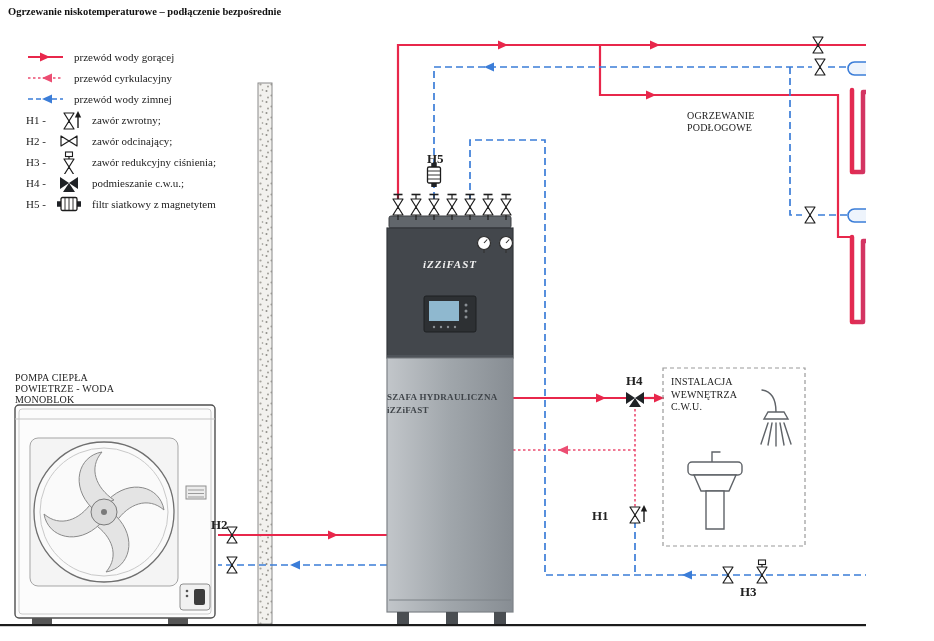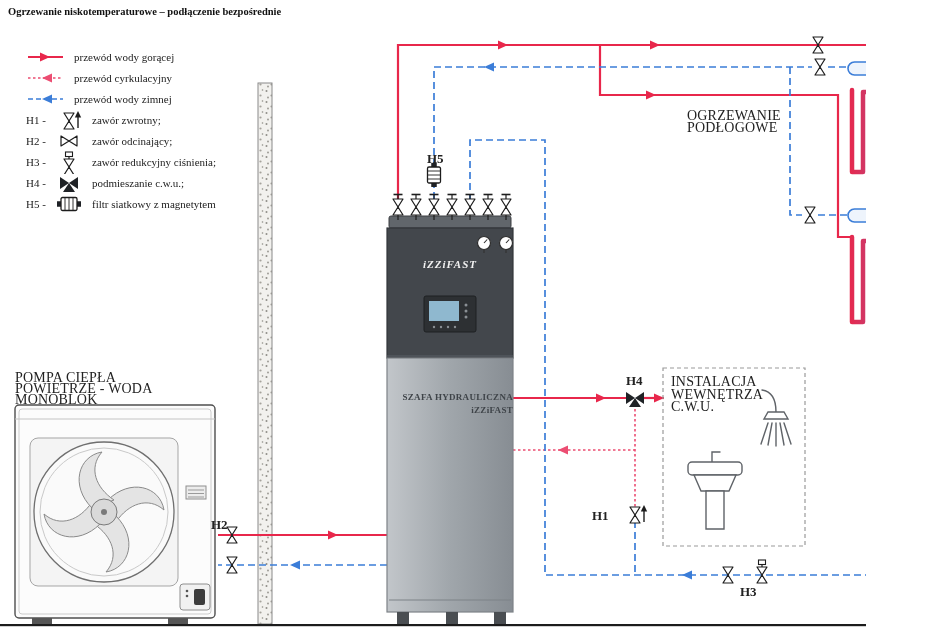--- a/index.html
+++ b/index.html
@@ -4,26 +4,26 @@
 <style>
   html,body{margin:0;padding:0;background:#fff}
   .stage{position:relative;width:866px;height:641px;background:#fff;overflow:hidden;
          font-family:Liberation Serif, serif;color:#1a1a1a}
   svg.layer{position:absolute;left:0;top:0}
   .title{position:absolute;left:8px;top:6px;font-size:10.5px;font-weight:bold;color:#111}
   .legend{position:absolute;left:26px;top:46px}
   .leg-row{display:flex;align-items:center;height:21px;font-size:11px;color:#222}
   .leg-glyph{margin-right:8px;flex:0 0 auto}
   .leg-key{width:28px;flex:0 0 auto}
-  .lbl{position:absolute;font-size:14px;color:#222;white-space:pre-line;letter-spacing:.2px;line-height:12px}
+  .lbl{position:absolute;font-size:10px;color:#222;white-space:pre-line;letter-spacing:.2px;line-height:12px}
   .lbl.center{text-align:left}
   .marker{position:absolute;font-size:13px;font-weight:600;color:#222}
   .brand{position:absolute;left:387px;top:258px;width:126px;text-align:center;color:#f2f2f2;
          font-size:11px;font-weight:bold;font-style:italic;letter-spacing:1px}
-  .cab-label{position:absolute;left:387px;top:391px;width:126px;text-align:right;font-size:9px;
+  .cab-label{position:absolute;left:387px;top:391px;width:126px;text-align:left;font-size:9px;
          font-weight:bold;color:#3f4449;white-space:pre-line;line-height:13px;letter-spacing:.3px}
   
   .p-hot{stroke:var(--hot);stroke-width:2.2;fill:none}
   .p-circ{stroke:var(--circulation);stroke-width:1.6;fill:none;stroke-dasharray:2.5 2.5}
   .p-cold{stroke:var(--cold);stroke-width:1.7;fill:none;stroke-dasharray:7 4}
   .p-cold-leg{stroke:var(--cold);stroke-width:1.7;fill:none;stroke-dasharray:5 3}
   .fix{stroke:#5f6368;stroke-width:1.4;fill:none;stroke-linecap:round}
   .fix-f{fill:#fff;stroke:#5f6368;stroke-width:1.4}
 </style>
 </head>

